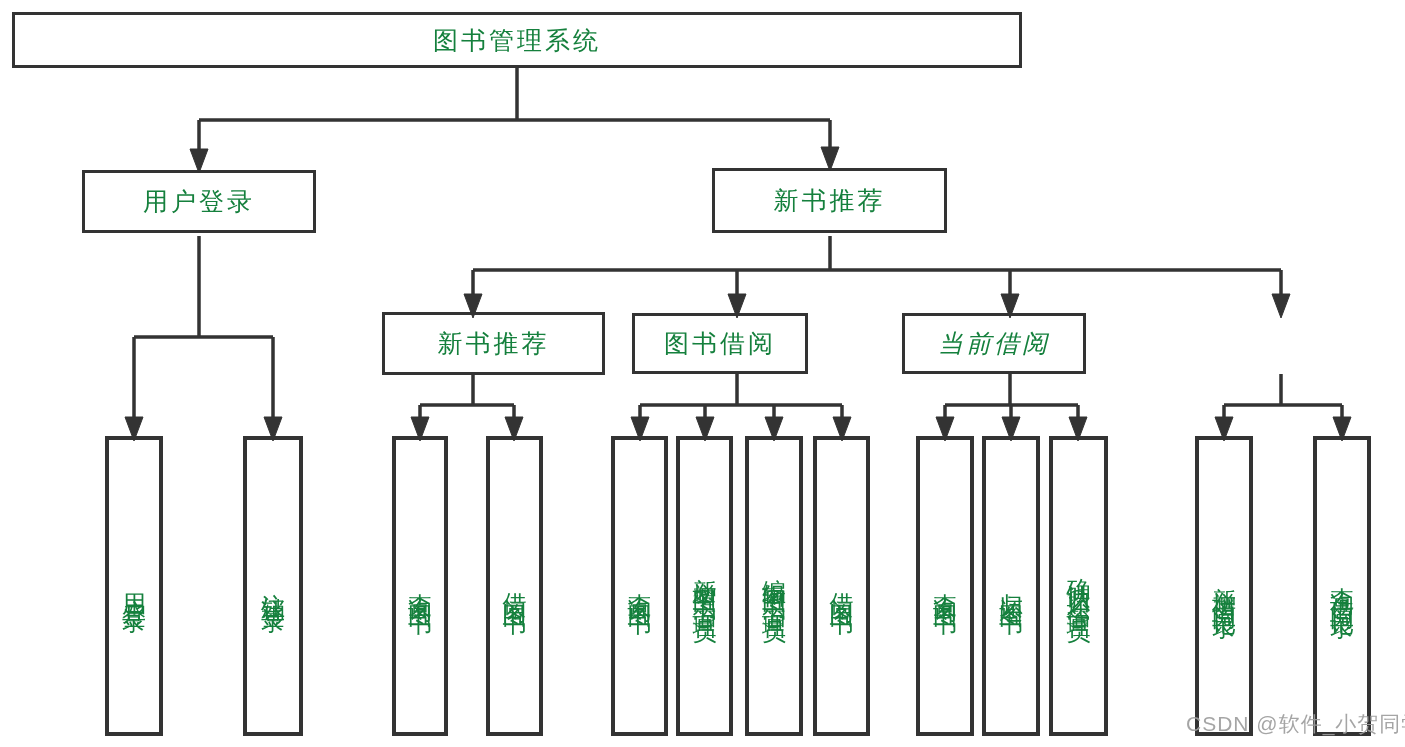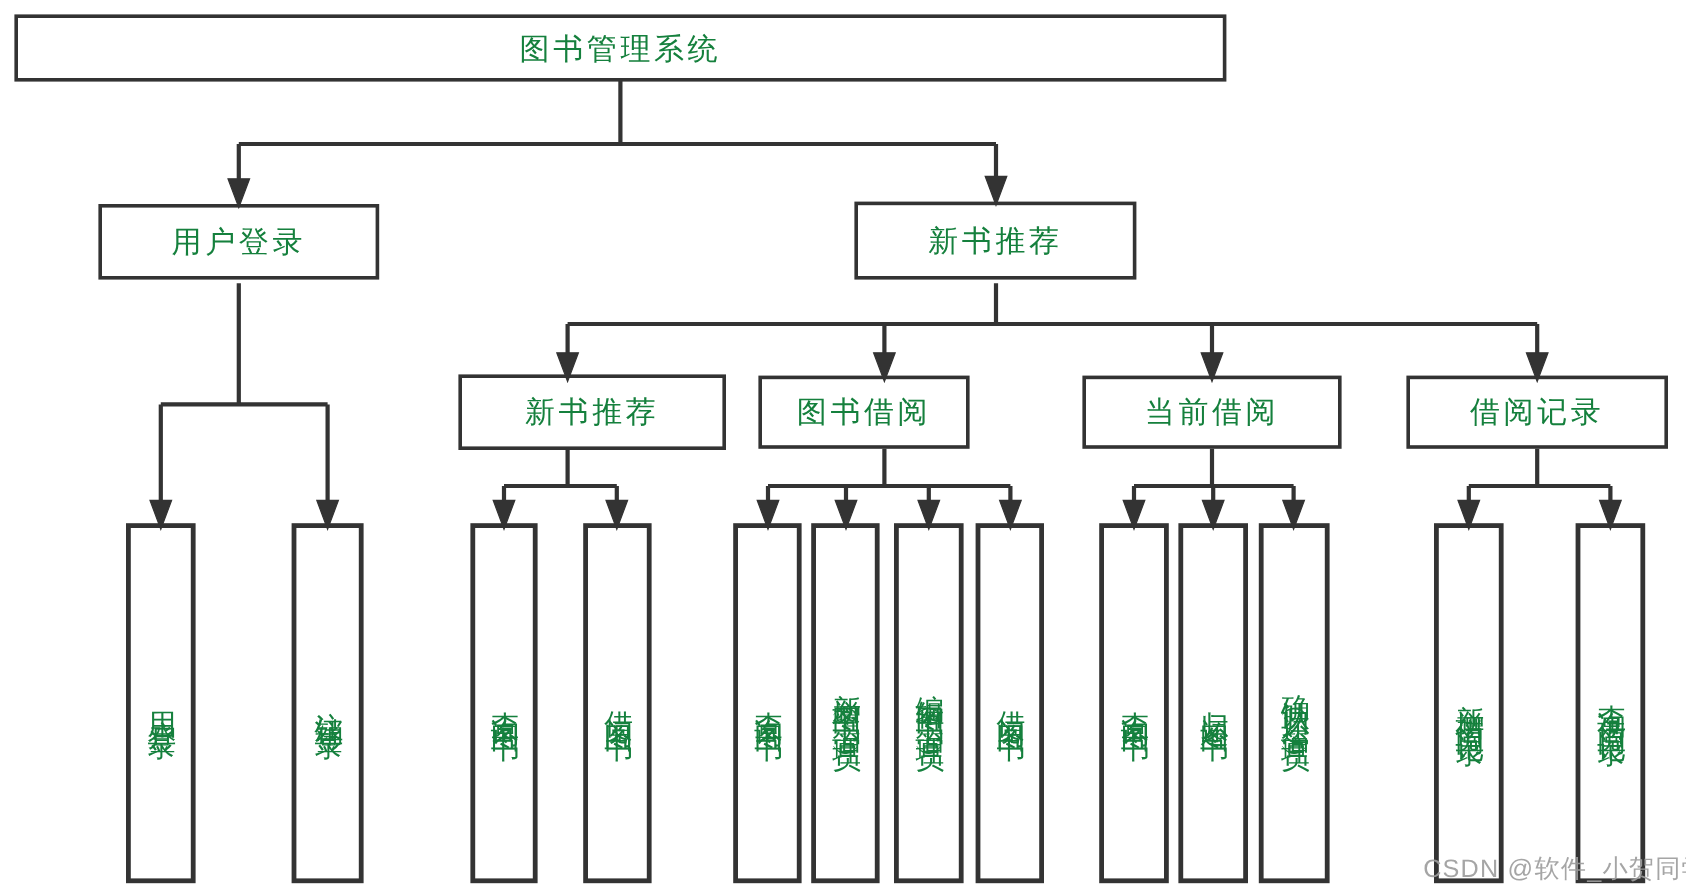--- a/index.html
+++ b/index.html
@@ -98,22 +98,21 @@
     </g>
   </svg>
 
   <div class="node" style="left:12px; top:12px; width:1010px; height:56px;">图书管理系统</div>
 
   <div class="node" style="left:82px; top:170px; width:234px; height:63px;">用户登录</div>
   <div class="node" style="left:712px; top:168px; width:235px; height:65px;">新书推荐</div>
 
   <div class="node" style="left:362px; top:312px; width:223px; height:63px;margin-left:20px;">新书推荐</div>
   <div class="node" style="left:632px; top:313px; width:176px; height:61px;">图书借阅</div>
-  <div class="node" style="left:902px; top:313px; width:216px; height:61px;">当前借阅</div>
-  <div class="node" style="left:1172px; top:313px; width:218px; height:61px;">借阅记录</div>
+  <div class="node" style="left:902px; top:313px; width:184px; height:61px;font-style:italic;">当前借阅</div>
 
   <div class="node leaf" style="left:105px; top:436px; width:58px; height:300px;">用户登录</div>
   <div class="node leaf" style="left:243px; top:436px; width:60px; height:300px;">注销登录</div>
 
   <div class="node leaf" style="left:392px; top:436px; width:56px; height:300px;">查询图书</div>
   <div class="node leaf" style="left:486px; top:436px; width:57px; height:300px;">借阅图书</div>
 
   <div class="node leaf" style="left:611px; top:436px; width:57px; height:300px;">查询图书</div>
   <div class="node leaf" style="left:676px; top:436px; width:57px; height:300px;">新增图书（管理员）</div>
   <div class="node leaf" style="left:745px; top:436px; width:58px; height:300px;">编辑图书（管理员）</div>

